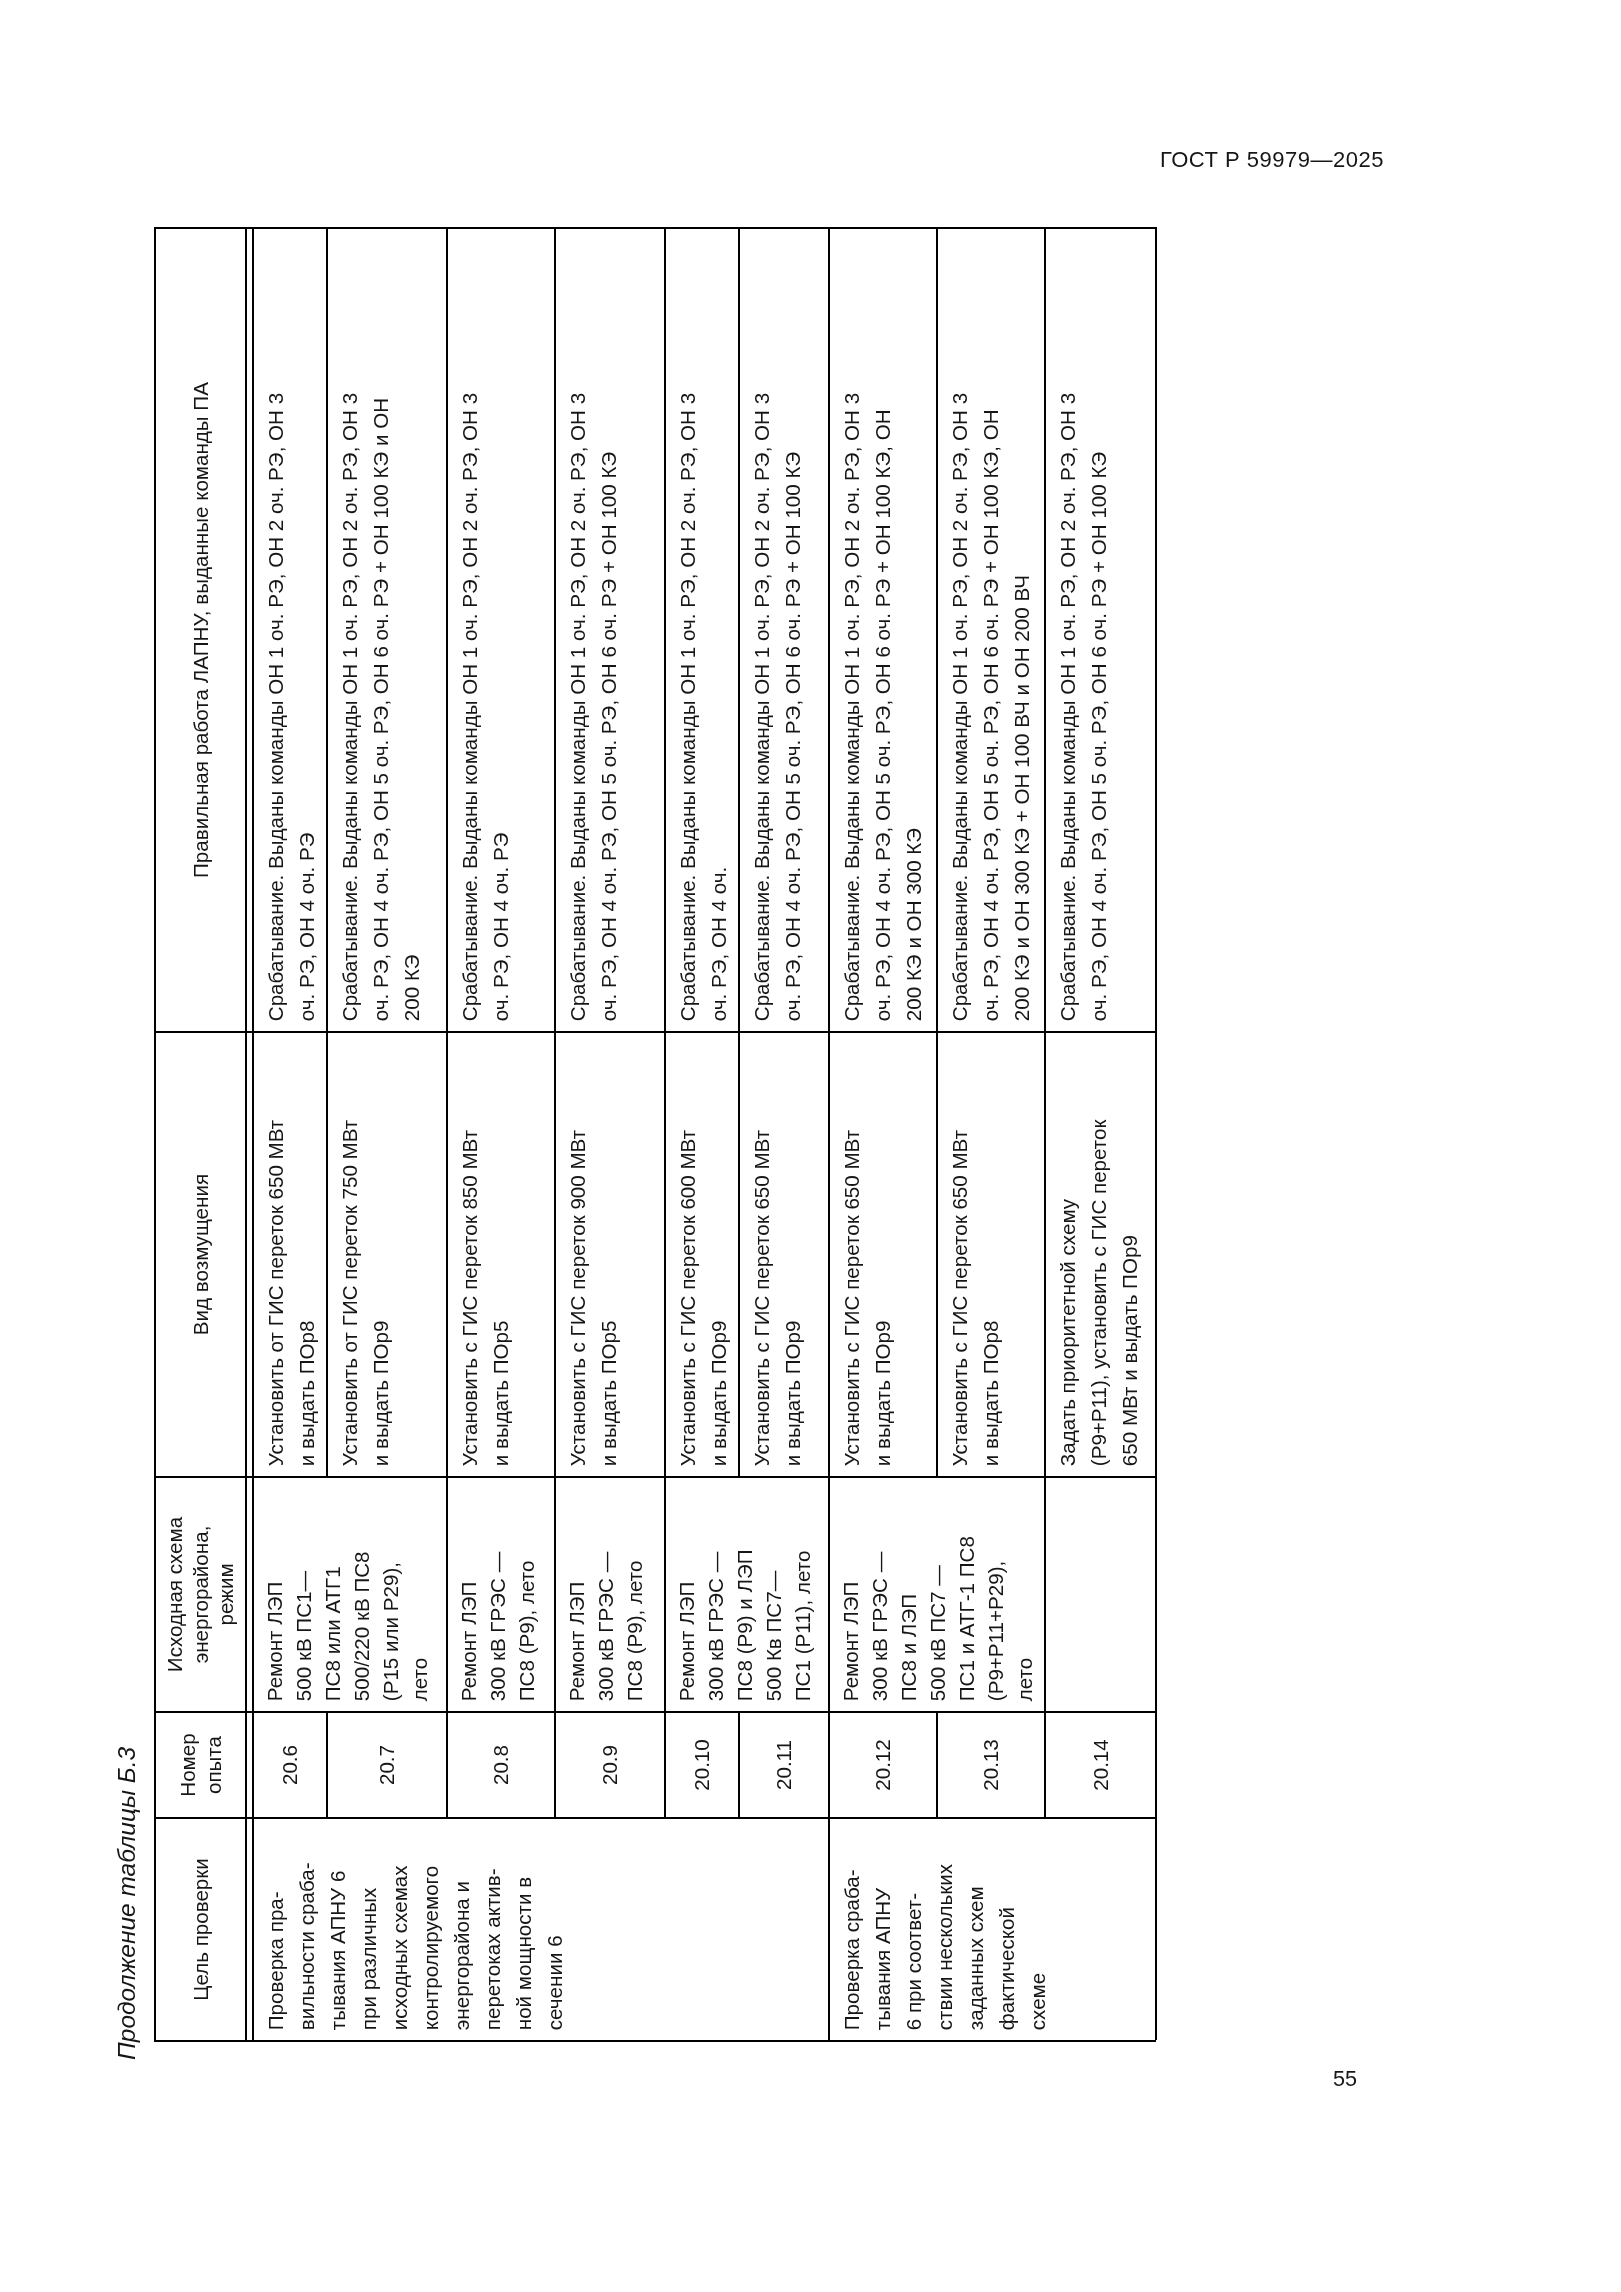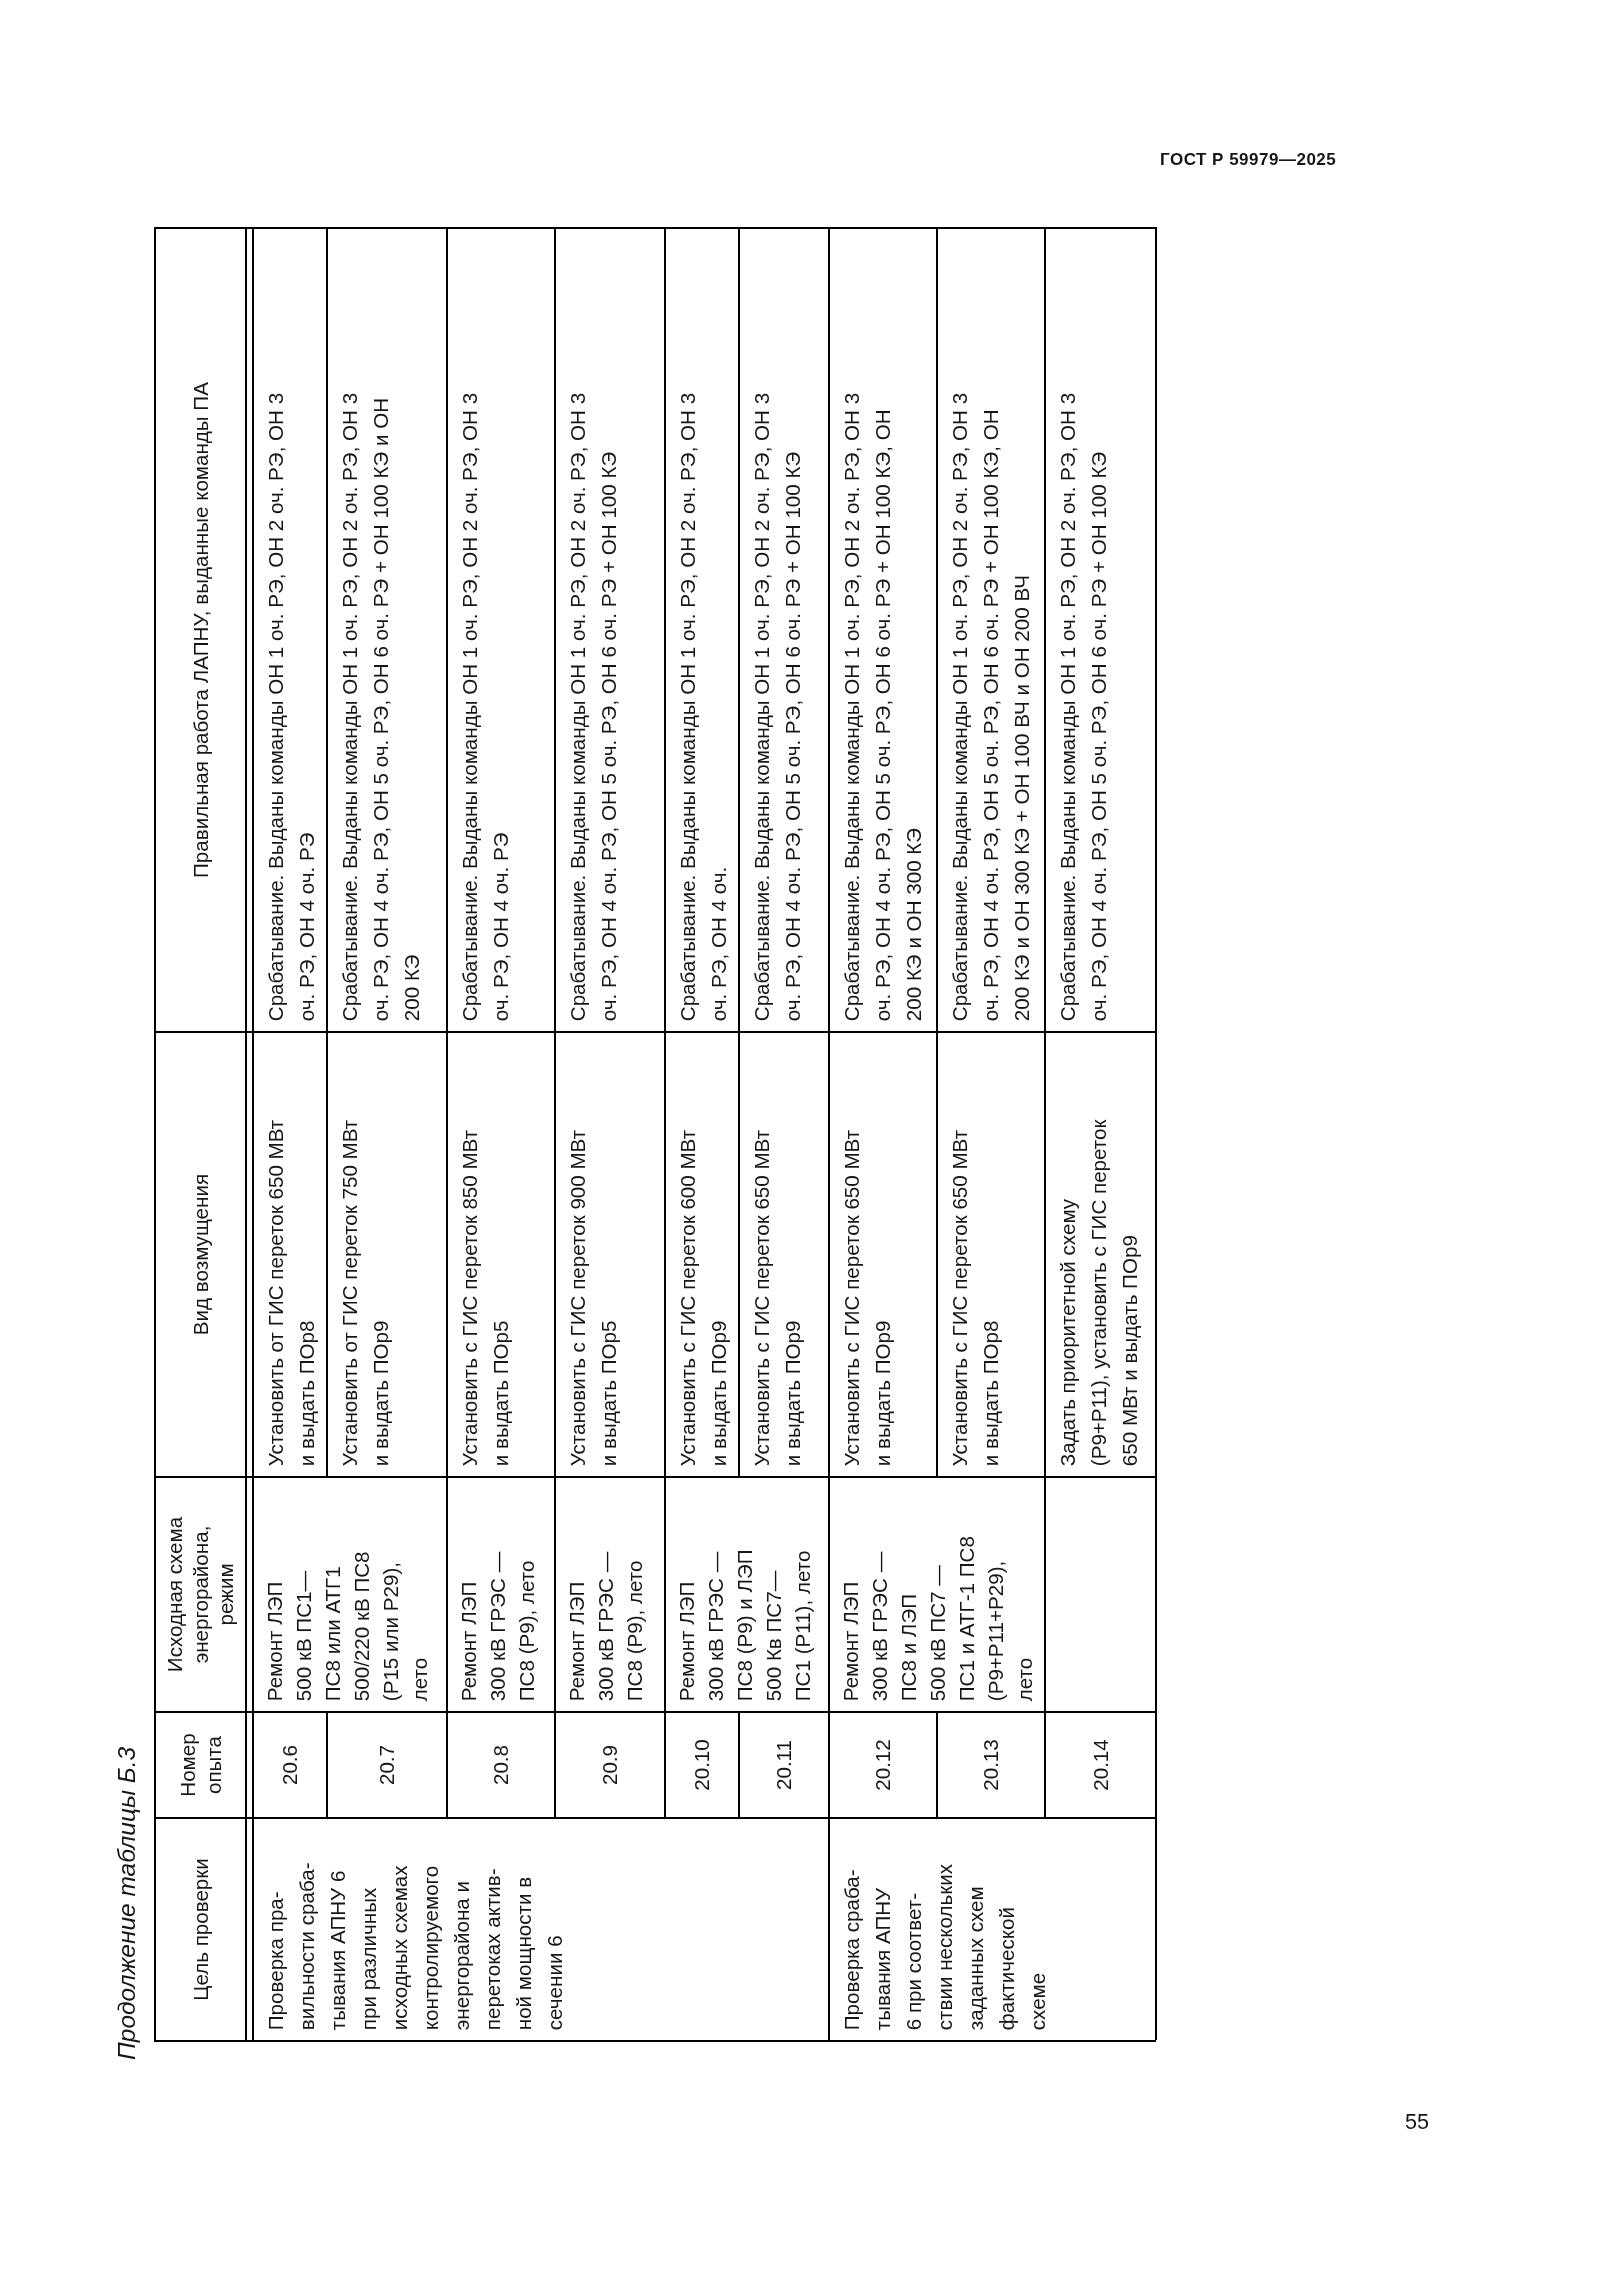--- a/index.html
+++ b/index.html
@@ -3,26 +3,26 @@
 <meta charset="utf-8">
 <style>
   html,body{margin:0;padding:0;background:#e8e8e8;}
   .page{
     position:relative;width:1621px;height:2293px;background:#ffffff;
     overflow:hidden;color:#161616;
     font-family:"Liberation Sans",sans-serif;
   }
   .gost-ref{
     position:absolute;left:1160px;top:146px;width:294px;
-    font-size:17px;line-height:27.4px;font-weight:bold;letter-spacing:0.5px;
+    font-size:22px;line-height:27.4px;font-weight:normal;letter-spacing:0.5px;
     white-space:nowrap;
   }
   .page-num{
-    position:absolute;left:1333px;top:2066px;width:96px;text-align:right;
-    font-size:21.6px;line-height:25.5px;margin-top:43px;
+    position:absolute;left:1333px;top:2066px;width:96px;
+    font-size:21.6px;line-height:25.5px;
   }
   .caption{
     position:absolute;left:112px;top:2060px;
     transform:rotate(-90deg);transform-origin:0 0;
     font-style:italic;font-size:24.5px;line-height:29px;white-space:nowrap;
   }
   
   .tbl{
     position:absolute;left:154px;top:2042px;width:1813px;height:1000px;
     transform:rotate(-90deg);transform-origin:0 0;

